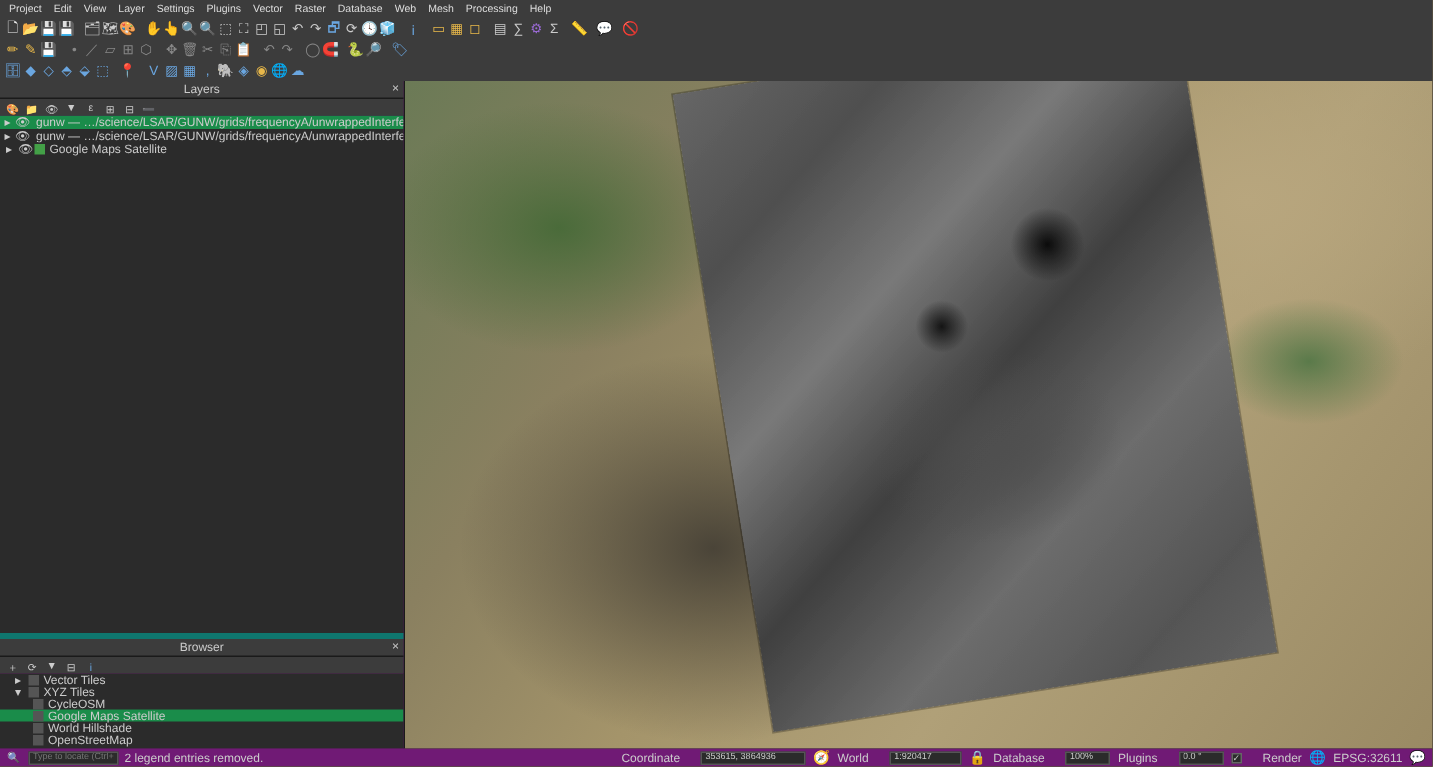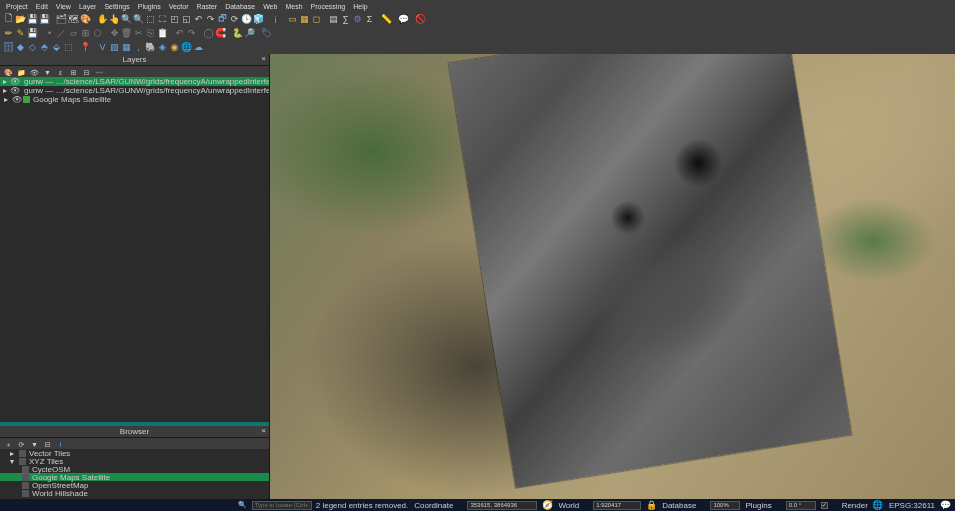--- a/index.html
+++ b/index.html
@@ -32,21 +32,21 @@
   radial-gradient(ellipse 90px 60px at 88% 42%,#5a7a4a 0%,transparent 70%),
   radial-gradient(ellipse 260px 200px at 30% 70%,#4a4438 0%,transparent 65%),
   radial-gradient(ellipse 300px 220px at 82% 18%,#b8a67e 0%,transparent 60%),
   linear-gradient(125deg,#6b7a56 0%,#8a8060 25%,#a4946a 45%,#b0a078 65%,#9a8a64 100%)}
 .sar{position:absolute;left:210px;top:-20px;width:340px;height:430px;transform:rotate(-9deg);background:
   radial-gradient(circle 35px at 68% 32%,#1a1a1a 0%,transparent 70%),
   radial-gradient(circle 25px at 45% 42%,#222 0%,transparent 70%),
   radial-gradient(ellipse 120px 90px at 52% 62%,#555 0%,transparent 70%),
   linear-gradient(140deg,#6a6a6a 0%,#555 18%,#7a7a7a 35%,#484848 52%,#6f6f6f 70%,#5a5a5a 88%,#666 100%);
   filter:contrast(1.15);box-shadow:0 0 0 1px rgba(0,0,0,.25)}
-.statusbar{background:#0f172a;height:12px;display:flex;align-items:center;gap:6px;padding:0 4px;font-size:6px;justify-content:flex-end}
+.statusbar{background:#701a75;height:12px;display:flex;align-items:center;gap:6px;padding:0 4px;font-size:6px;justify-content:space-between}
 .status-left{display:flex;align-items:center;gap:4px}
 .status-right{display:flex;align-items:center;gap:5px}
 .status-right input{background:#2b2b2b;border:1px solid #555;color:#ccc;font-size:6px;height:9px;padding:0 2px}
 .status-right .fld{display:flex;align-items:center;gap:14px}
 .cb{width:7px;height:7px;background:#2b2b2b;border:1px solid #666;display:inline-block}
 .cb.on::after{content:"✓";font-size:6px;color:#ccc;display:block;margin-top:-2px}
 </style>
 </head>
 <body>
 
@@ -222,25 +222,25 @@
         <div class="br-row" style="padding-left:22px">
             <span class="ic"></span>
             <span>CycleOSM</span>
           </div>
         <div class="br-row sel" style="padding-left:22px">
             <span class="ic"></span>
             <span>Google Maps Satellite</span>
           </div>
         <div class="br-row" style="padding-left:22px">
             <span class="ic"></span>
+            <span>World Hillshade</span>
+          </div>
+        <div class="br-row" style="padding-left:22px">
+            <span class="ic"></span>
             <span>OpenStreetMap</span>
-          </div>
-        <div class="br-row" style="padding-left:22px">
-            <span class="ic"></span>
-            <span>World Hillshade</span>
           </div>
 
       </div>
     </div>
   </div>
 
   <div class="canvas">
     <div class="terrain"></div>
     <div class="sar"></div>
   </div>

